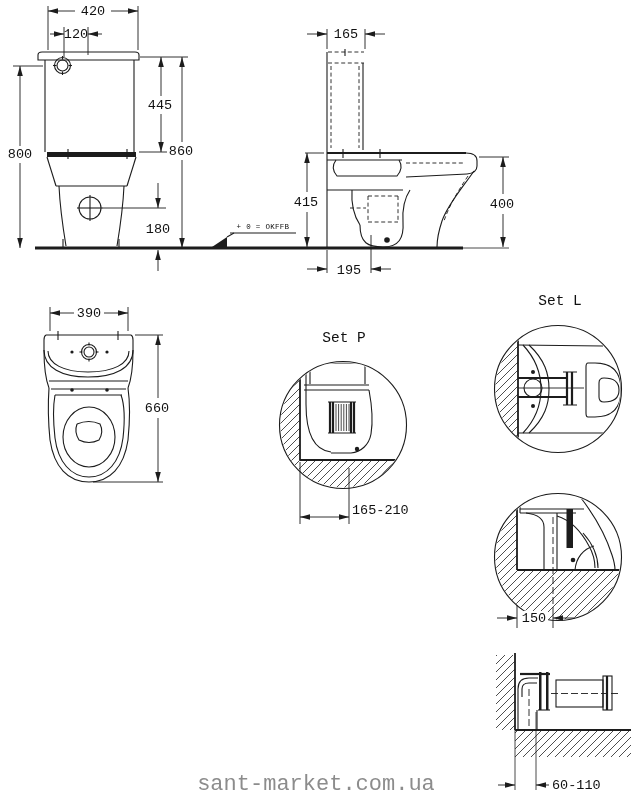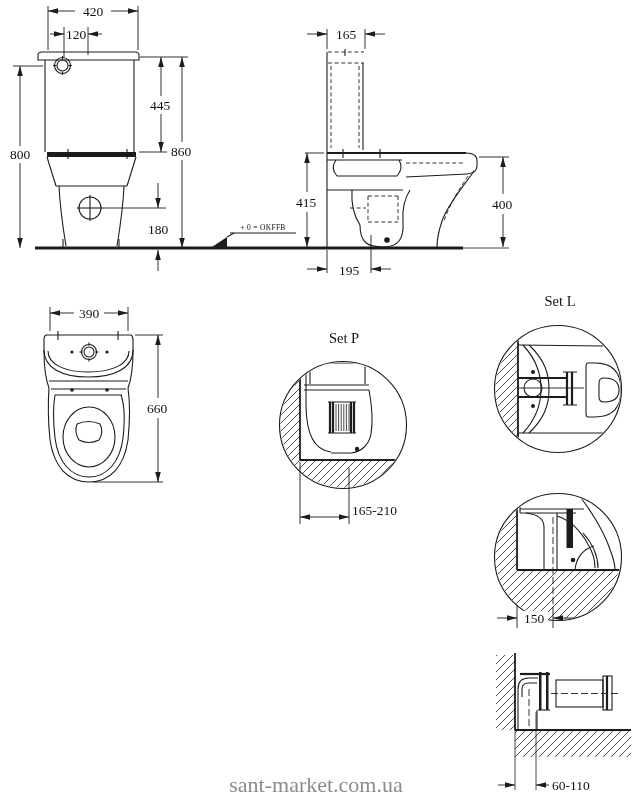--- a/index.html
+++ b/index.html
@@ -1,17 +1,17 @@
 <!DOCTYPE html>
 <html><head>
 <meta charset="utf-8">
 <style>
   html,body{margin:0;padding:0;background:#fff;}
   .stage{position:relative;width:633px;height:800px;background:#fff;overflow:hidden;
-         font-family:Liberation Serif, serif;}
+         font-family:Liberation Mono, monospace;}
   svg{display:block;}
   .ln{stroke:#1c1c1c;fill:none;stroke-width:1.1;}
   .dl{stroke:#1c1c1c;fill:none;stroke-width:0.9;}
   .thick{stroke:#1c1c1c;fill:none;stroke-width:2.8;}
   .med{stroke:#1c1c1c;fill:none;stroke-width:1.8;}
   .w2{stroke:#1c1c1c;fill:none;stroke-width:2.2;}
   .thin{stroke:#1c1c1c;fill:none;stroke-width:0.8;}
   .dash{stroke:#1c1c1c;fill:none;stroke-width:0.9;stroke-dasharray:4 2.6;}
   .cl{stroke:#1c1c1c;fill:none;stroke-width:0.9;stroke-dasharray:7 3;}
   .fillb{fill:#1c1c1c;stroke:none;}

